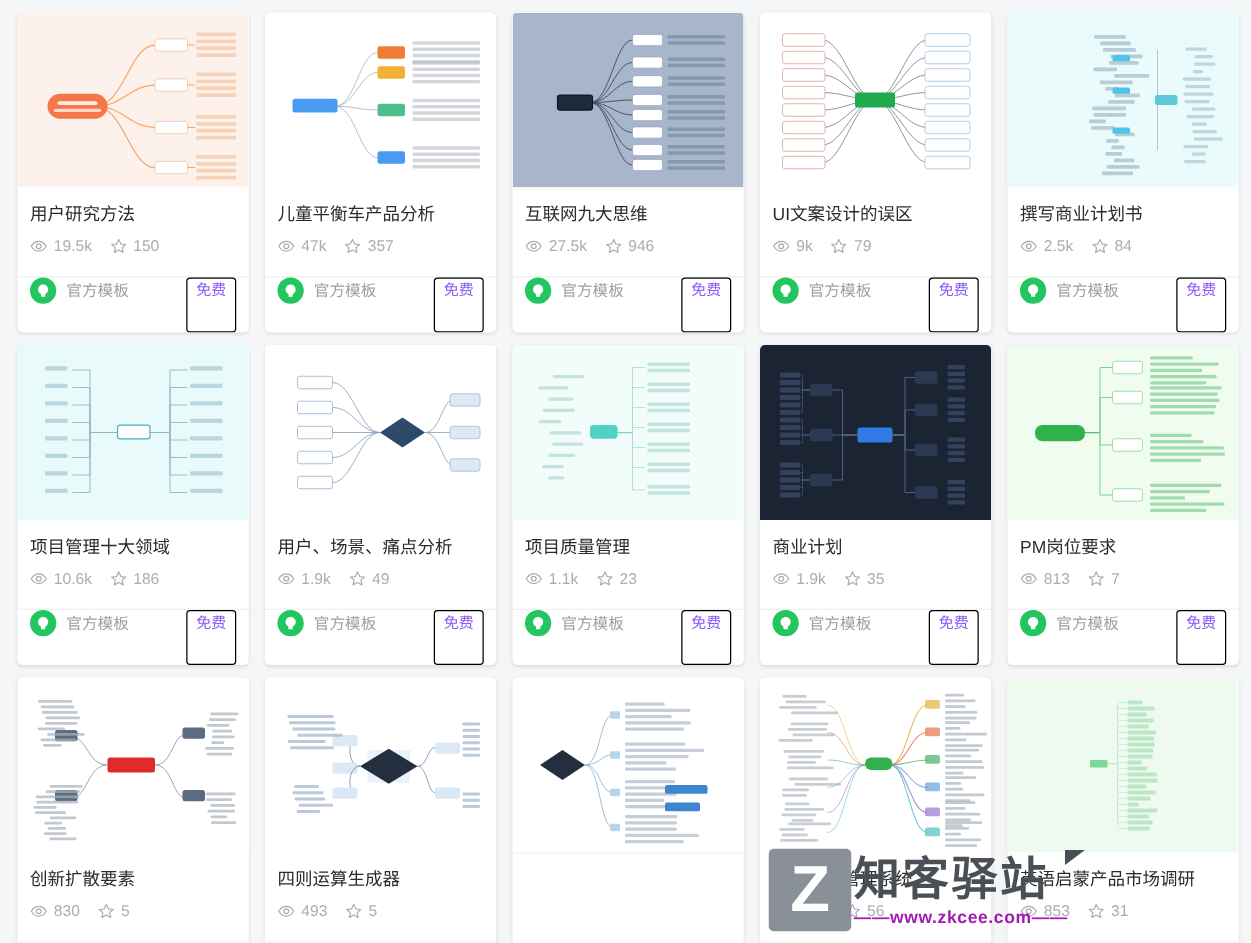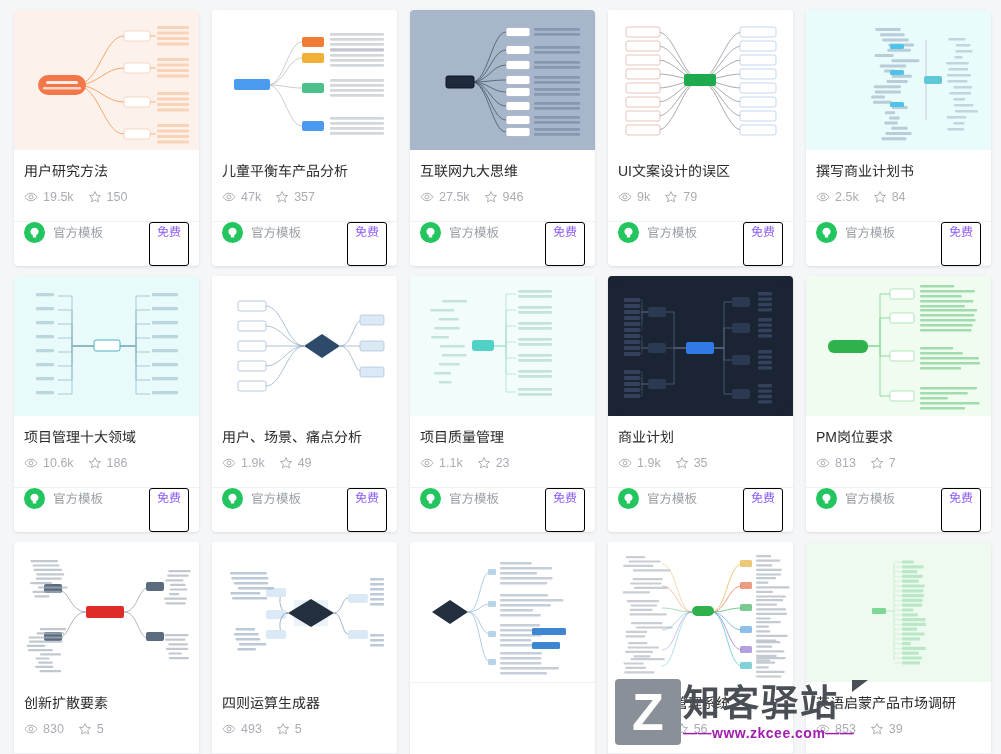--- a/index.html
+++ b/index.html
@@ -1228,21 +1228,21 @@
               </svg>
             </span>
           <span>853</span>
         </span>
         <span class="stat">
           <span>
               <svg viewBox="0 0 16 16" fill="none" stroke="currentColor" stroke-width="1.1" stroke-linejoin="round">
   <path d="M8 1.8 10 6l4.4.4-3.3 2.9 1 4.3L8 11.4 3.9 13.6l1-4.3L1.6 6.4 6 6Z"></path>
               </svg>
             </span>
-          <span>39</span>
+          <span>31</span>
         </span>
       </div>
     </div>
     <div class="footer">
       
       
       
     </div>
     </div>
   </div>

